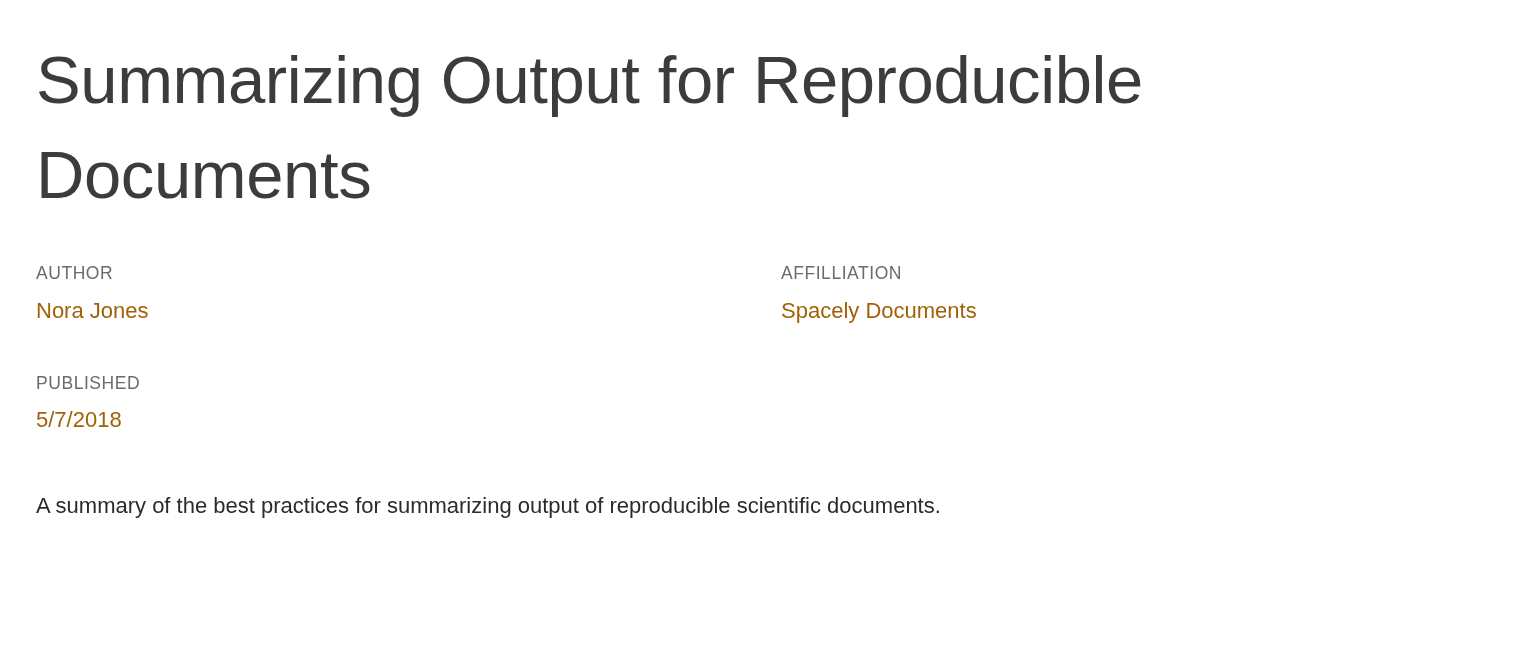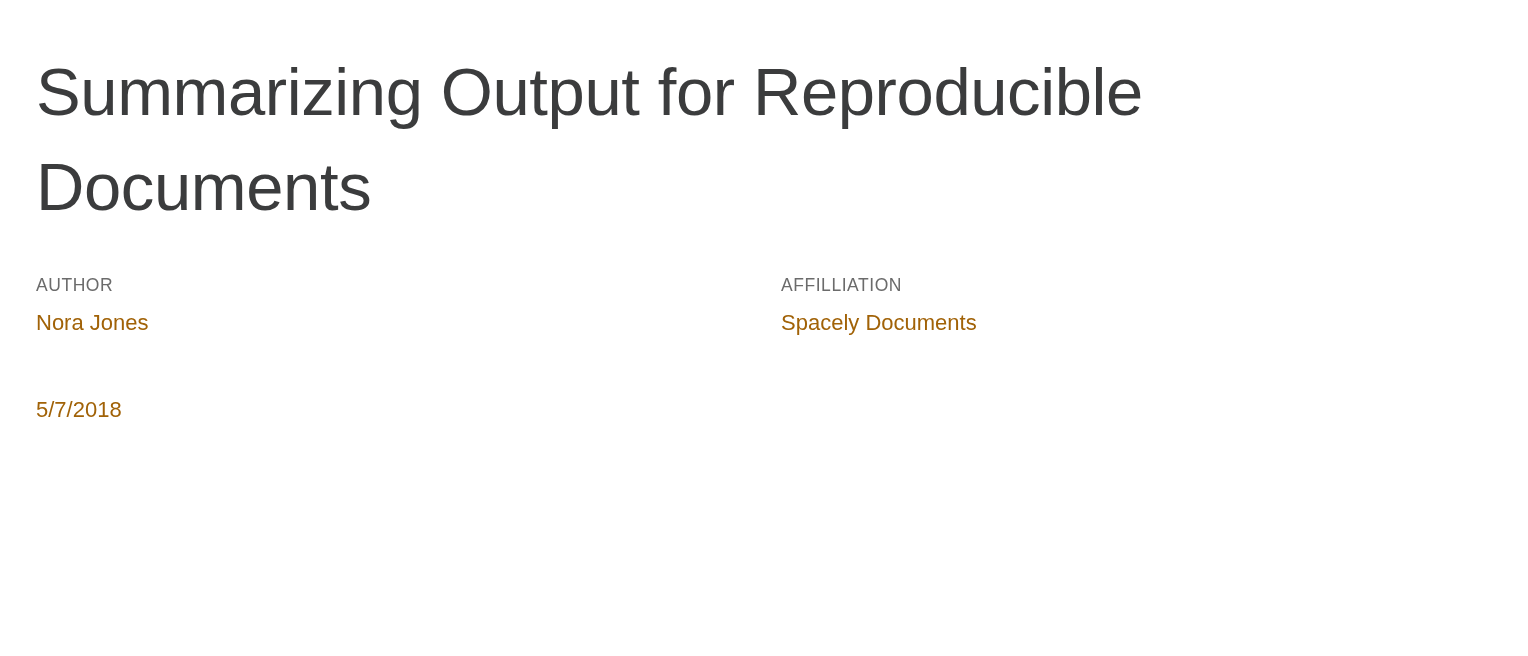--- a/index.html
+++ b/index.html
@@ -12,21 +12,21 @@
     width: 1528px;
     height: 656px;
     overflow: hidden;
     font-family: "Liberation Sans", "DejaVu Sans", sans-serif;
     -webkit-font-smoothing: antialiased;
   }
 
   .article-header {
     box-sizing: border-box;
     width: 1528px;
-    padding: 16px 36px;
+    padding: 4px 36px;
   }
 
   .title-block-header {
     padding-top: 28px;
   }
 
   .article-title {
     margin: 0;
     max-width: 1290px;
     font-size: 67px;
@@ -95,23 +95,27 @@
         <span class="meta-label">AUTHOR</span>
         <span class="meta-value">Nora Jones</span>
       </div>
 
       <div class="meta-block">
         <span class="meta-label">AFFILLIATION</span>
         <span class="meta-value">Spacely Documents</span>
       </div>
 
       <div class="meta-block">
+        <span class="meta-label">PUBLISHED</span>
         <span class="meta-value">5/7/2018</span>
       </div>
 
       <div class="meta-block"></div>
 
     </div>
 
   </header>
 
+  <section class="abstract">
+    <p>A summary of the best practices for summarizing output of reproducible scientific documents.</p>
+  </section>
 
 </div>
 
 </body></html>

